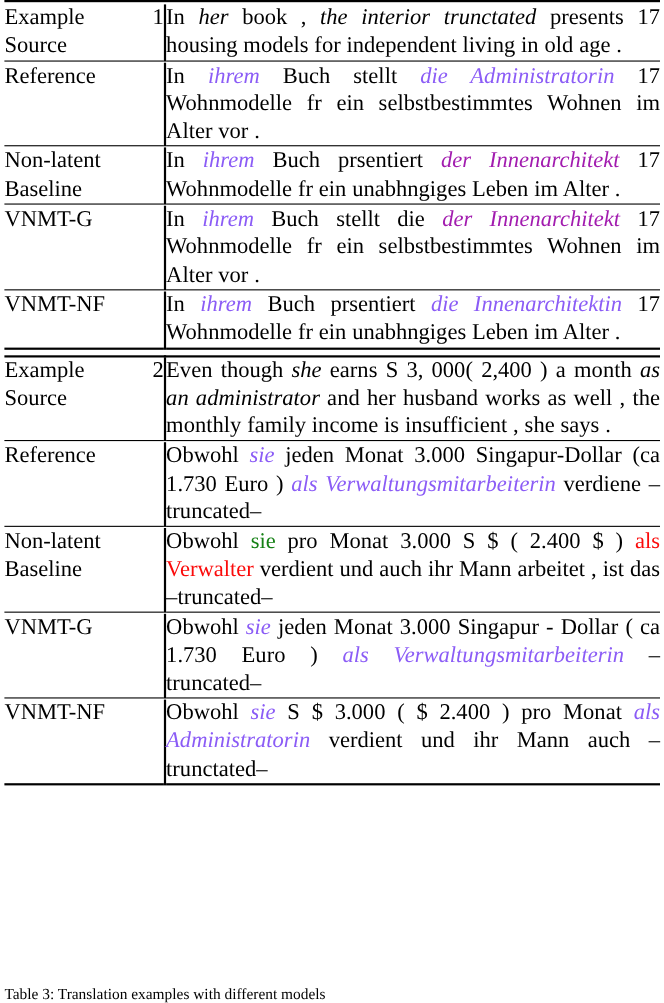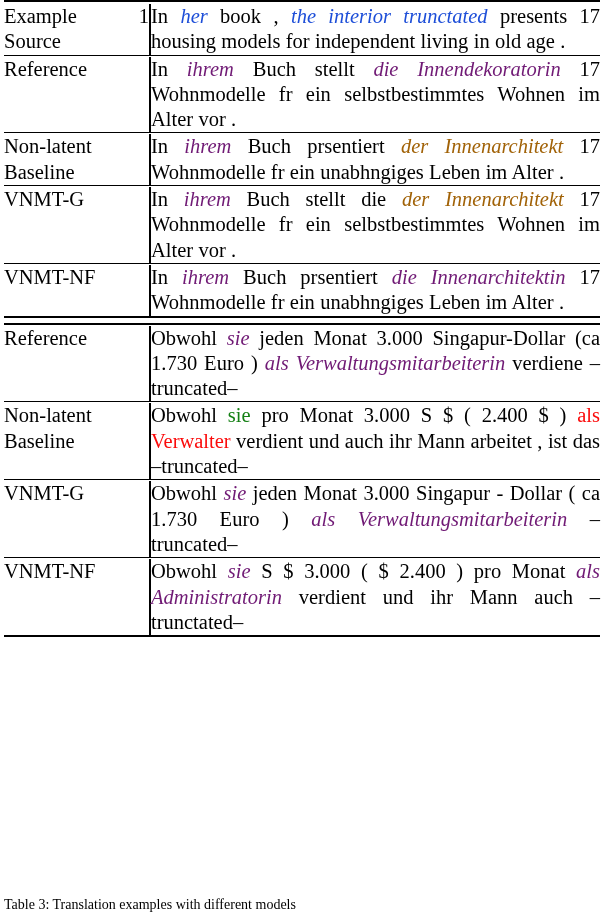--- a/index.html
+++ b/index.html
@@ -61,24 +61,24 @@
   td.body {
     padding: 1px 4px 2px 9px;
     box-sizing: border-box;
     font-size: 20.5px;
     line-height: 25.3px;
     text-align: justify;
     hyphens: none;
     word-spacing: 0.2px;
   }
 
-  .src  { color: #1d4ed8; font-style: italic; }
-  .ok   { color: #701a75; font-style: italic; margin-top: 17px; }
+  .src  { color: #000000; font-style: italic; }
+  .ok   { color: #8b5cf6; font-style: italic; margin-top: 17px; }
   .okup { color: #158015; font-style: normal; }
-  .bad  { color: #a16207; font-style: italic; }
+  .bad  { color: #a21caf; font-style: italic; }
   .badup{ color: #FB0B0B; font-style: normal; }
 
   .caption {
     position: absolute;
     left: 4px;
     top: 893px;
     width: 596px;
     font-size: 14px;
     line-height: 24px;
     color: #000;
@@ -108,21 +108,21 @@
           </td>
           <td class="body">In <span class="src">her</span> book , <span class="src">the interior trunctated</span> presents 17 housing models for independent living in old age .</td>
         </tr>
         <tr class="rule-mid">
           <td colspan="2"></td>
         </tr>
         <tr>
           <td class="lbl noj">
             <div style="text-align: left; text-align-last: left;">Reference</div>
           </td>
-          <td class="body">In <span class="ok">ihrem</span> Buch stellt <span class="ok">die Innendekoratorin</span> 17 Wohnmodelle fr ein selbstbestimmtes Wohnen im Alter vor .</td>
+          <td class="body">In <span class="ok">ihrem</span> Buch stellt <span class="ok">die Administratorin</span> 17 Wohnmodelle fr ein selbstbestimmtes Wohnen im Alter vor .</td>
         </tr>
         <tr class="rule-mid">
           <td colspan="2"></td>
         </tr>
         <tr>
           <td class="lbl noj">
             <div style="text-align: left; text-align-last: left;">Non-latent</div>
             <div style="text-align: left; text-align-last: left;">Baseline</div>
           </td>
           <td class="body">In <span class="ok">ihrem</span> Buch prsentiert <span class="bad">der Innenarchitekt</span> 17 Wohnmodelle fr ein unabhngiges Leben im Alter .</td>
@@ -141,20 +141,27 @@
         </tr>
         <tr>
           <td class="lbl noj">
             <div style="text-align: left; text-align-last: left;">VNMT-NF</div>
           </td>
           <td class="body">In <span class="ok">ihrem</span> Buch prsentiert <span class="ok">die Innenarchitektin</span> 17 Wohnmodelle fr ein unabhngiges Leben im Alter .</td>
         </tr>
         <tr class="rule-double">
           <td colspan="2"></td>
         </tr>
+        <tr>
+          <td class="lbl">
+            <div style="text-align: justify; text-align-last: justify;">Example 2</div>
+            <div style="text-align: left; text-align-last: left;">Source</div>
+          </td>
+          <td class="body">Even though <span class="src">she</span> earns S 3, 000( 2,400 ) a month <span class="src">as an administrator</span> and her husband works as well , the monthly family income is insufficient , she says .</td>
+        </tr>
         <tr class="rule-mid">
           <td colspan="2"></td>
         </tr>
         <tr>
           <td class="lbl noj">
             <div style="text-align: left; text-align-last: left;">Reference</div>
           </td>
           <td class="body">Obwohl <span class="ok">sie</span> jeden Monat 3.000 Singapur-Dollar (ca 1.730 Euro ) <span class="ok">als Verwaltungsmitarbeiterin</span> verdiene –truncated–</td>
         </tr>
         <tr class="rule-mid">

